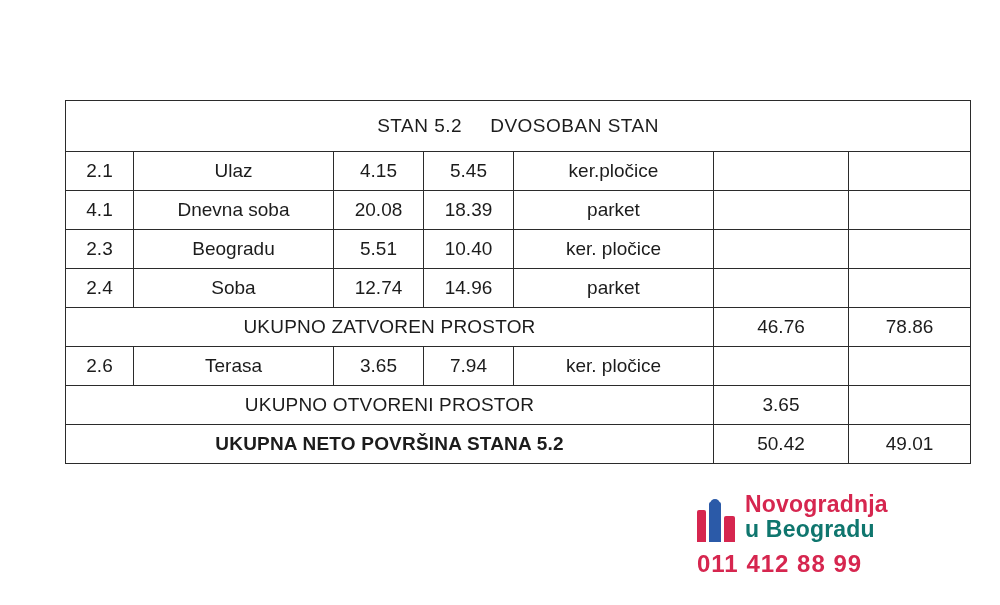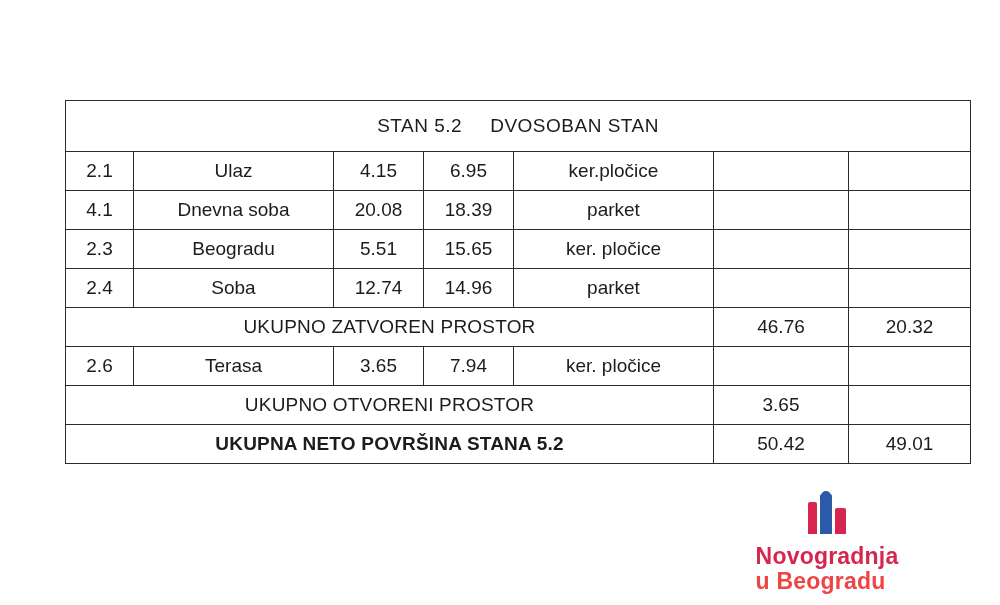--- a/index.html
+++ b/index.html
@@ -93,23 +93,22 @@
 
   .logo {
     position: absolute;
     left: 697px;
     top: 492px;
     width: 260px;
     height: 95px;
   }
   .logo-top {
     display: flex;
-    align-items: center;
+    align-items: flex-end;
     gap: 10px;
-    flex-direction: column;
   }
   .logo-mark {
     position: relative;
     width: 38px;
     height: 40px;
     margin-top: 2px;
   }
   .bar {
     position: absolute;
     bottom: 0;
@@ -132,21 +131,21 @@
   }
   .logo-line1 {
     font-size: 23px;
     font-weight: bold;
     color: #d6264f;
     letter-spacing: 0.2px;
   }
   .logo-line2 {
     font-size: 23px;
     font-weight: bold;
-    color: #ef4444;
+    color: #0f766e;
     letter-spacing: 0.2px;
   }
   .logo-phone {
     margin-top: 8px;
     font-size: 24px;
     font-weight: bold;
     color: #d6264f;
     letter-spacing: 1px;
   }
 </style>
@@ -173,61 +172,61 @@
               <span>STAN 5.2</span>
               <span>DVOSOBAN STAN</span>
             </div>
           </td>
         </tr>
 
         <tr>
           <td>2.1</td>
           <td>Ulaz</td>
           <td>4.15</td>
-          <td>6.95</td>
+          <td>5.45</td>
           <td>ker.pločice</td>
           <td class="blank"></td>
           <td class="blank"></td>
         </tr>
 
         <tr>
           <td>4.1</td>
           <td>Dnevna soba</td>
           <td>20.08</td>
           <td>18.39</td>
           <td>parket</td>
           <td class="blank"></td>
           <td class="blank"></td>
         </tr>
 
         <tr>
           <td>2.3</td>
           <td>Beogradu</td>
           <td>5.51</td>
-          <td>15.65</td>
+          <td>10.40</td>
           <td>ker. pločice</td>
           <td class="blank"></td>
           <td class="blank"></td>
         </tr>
 
         <tr>
           <td>2.4</td>
           <td>Soba</td>
           <td>12.74</td>
           <td>14.96</td>
           <td>parket</td>
           <td class="blank"></td>
           <td class="blank"></td>
         </tr>
 
 
         <tr>
           <td class="left sum-label" colspan="5">UKUPNO ZATVOREN PROSTOR</td>
           <td>46.76</td>
-          <td>20.32</td>
+          <td>78.86</td>
         </tr>
 
         <tr>
           <td>2.6</td>
           <td>Terasa</td>
           <td>3.65</td>
           <td>7.94</td>
           <td>ker. pločice</td>
           <td class="blank"></td>
           <td class="blank"></td>

